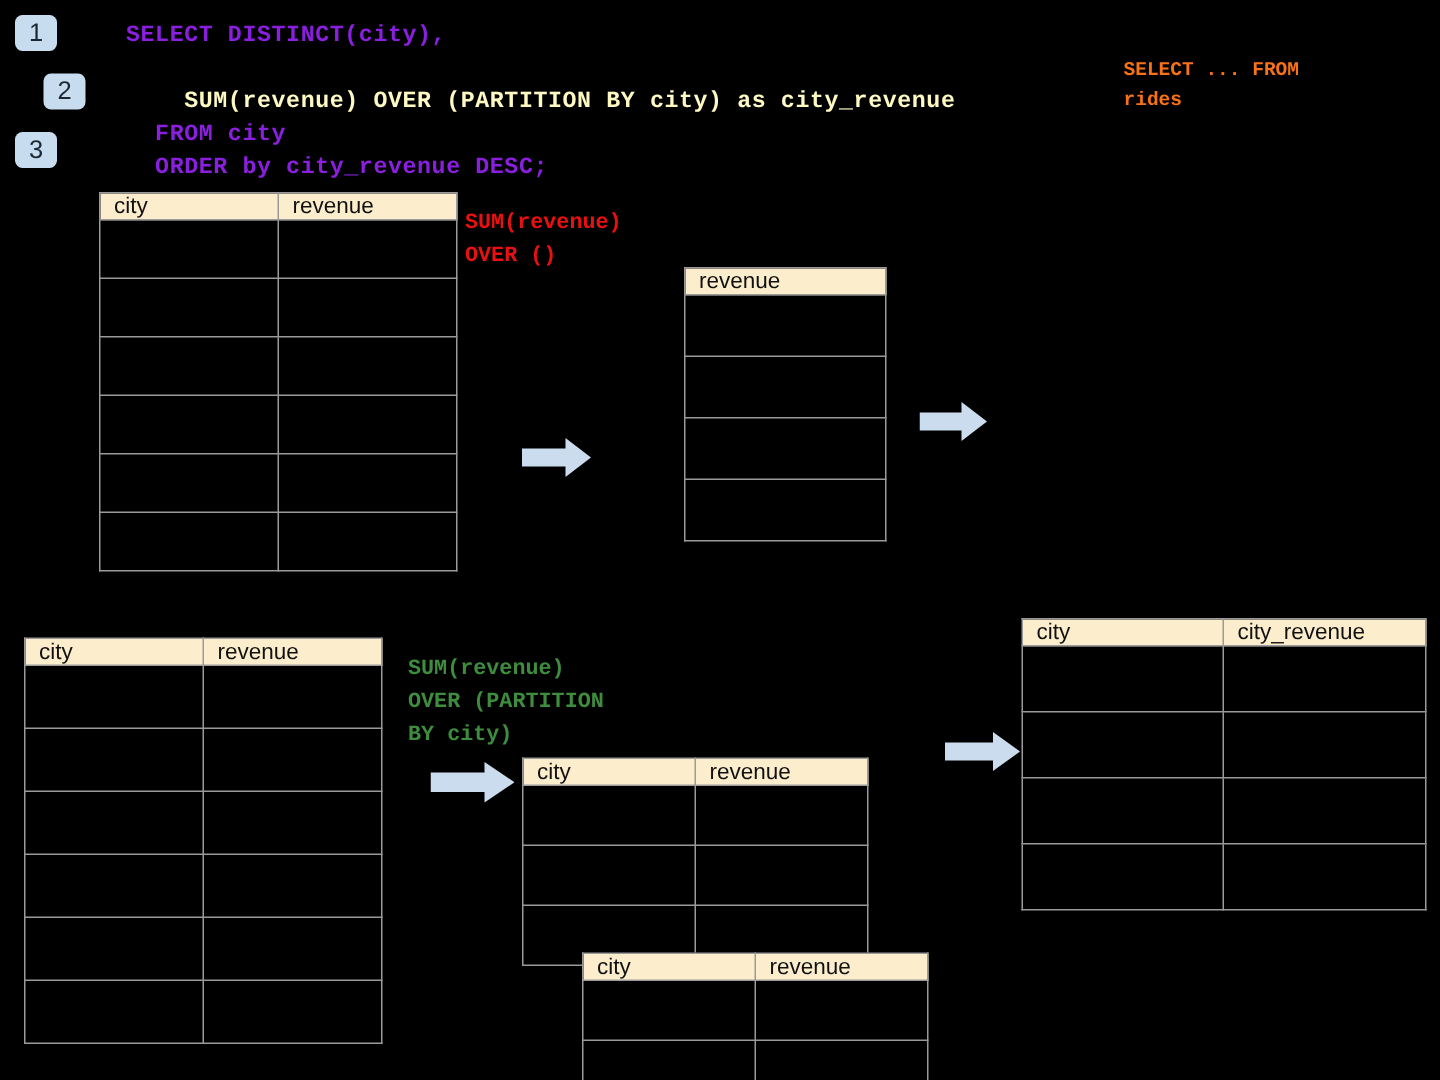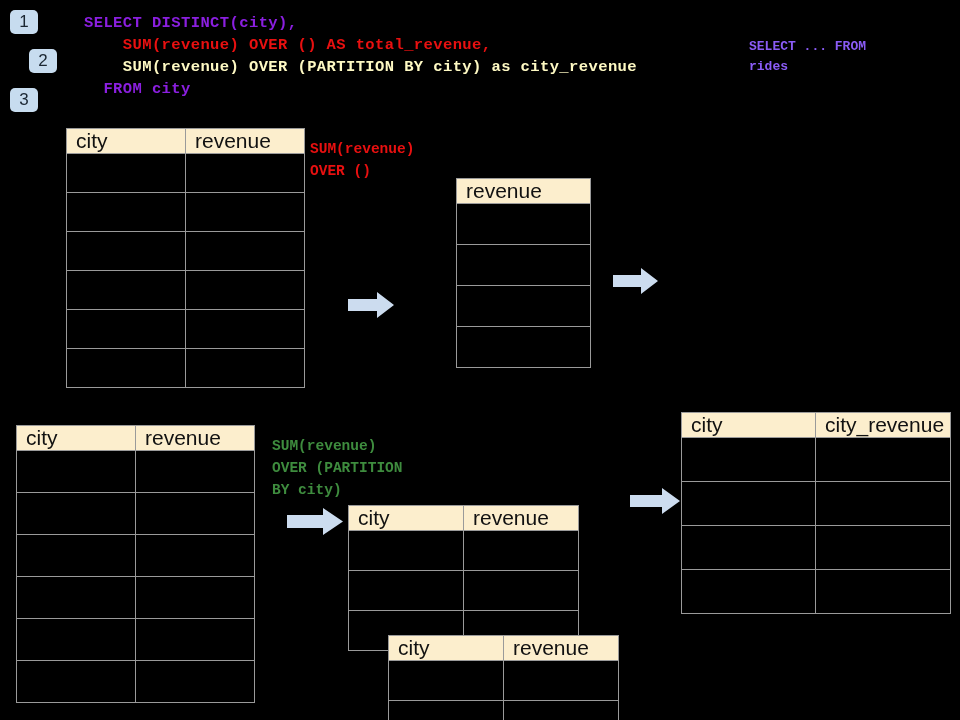--- a/index.html
+++ b/index.html
@@ -65,21 +65,21 @@
   }
   .tbl td {
     border: 1px solid #9a9a9a;
     padding: 0;
     background: #000000;
   }
   .tbl .hdr td {
     background: #fceecd;
     color: #111111;
     font-family: "Liberation Sans", sans-serif;
-    font-size: 21px;
+    font-size: 15px;
     padding: 0 0 0 9px;
     vertical-align: middle;
     white-space: nowrap;
   }
 
   
   .arrow {
     position: absolute;
   }
   .arrow svg { display: block; }
@@ -87,25 +87,25 @@
 </head>
 <body>
 
 <div id="canvas">
 
   <div class="badge" style="left:10px; top:10px;">1</div>
   <div class="badge" style="left:29px; top:49px;">2</div>
   <div class="badge" style="left:10px; top:88px;">3</div>
 
   <div class="sql" style="left:84px; top:12px;  color:#8B1FE0;">SELECT DISTINCT(city),</div>
-  <div class="sql" style="left:84px; top:34px; color:#E81010;">    SUM(revenue) OVER () AS total_revenue,</div>
   <div class="sql" style="left:84px; top:56px; color:#fef9c3;">    SUM(revenue) OVER (PARTITION BY city) as city_revenue</div>
   <div class="sql" style="left:84px; top:78px; color:#8B1FE0;">  FROM city</div>
-
-  <div class="callout small" style="left:749px; top:37px; color:#8b5cf6;">SELECT ... FROM
+  <div class="sql" style="left:84px; top:100px; color:#8B1FE0;">  ORDER by city_revenue DESC;</div>
+
+  <div class="callout small" style="left:749px; top:37px; color:#f97316;">SELECT ... FROM
 rides</div>
 
   <div class="callout" style="left:310px; top:138px; color:#E81010;">SUM(revenue)
 OVER ()</div>
 
   <div class="callout" style="left:272px; top:435px; color:#3E8C3E;">SUM(revenue)
 OVER (PARTITION
 BY city)</div>
 
   <table class="tbl" style="left:66px; top:128px; width:238px;">

